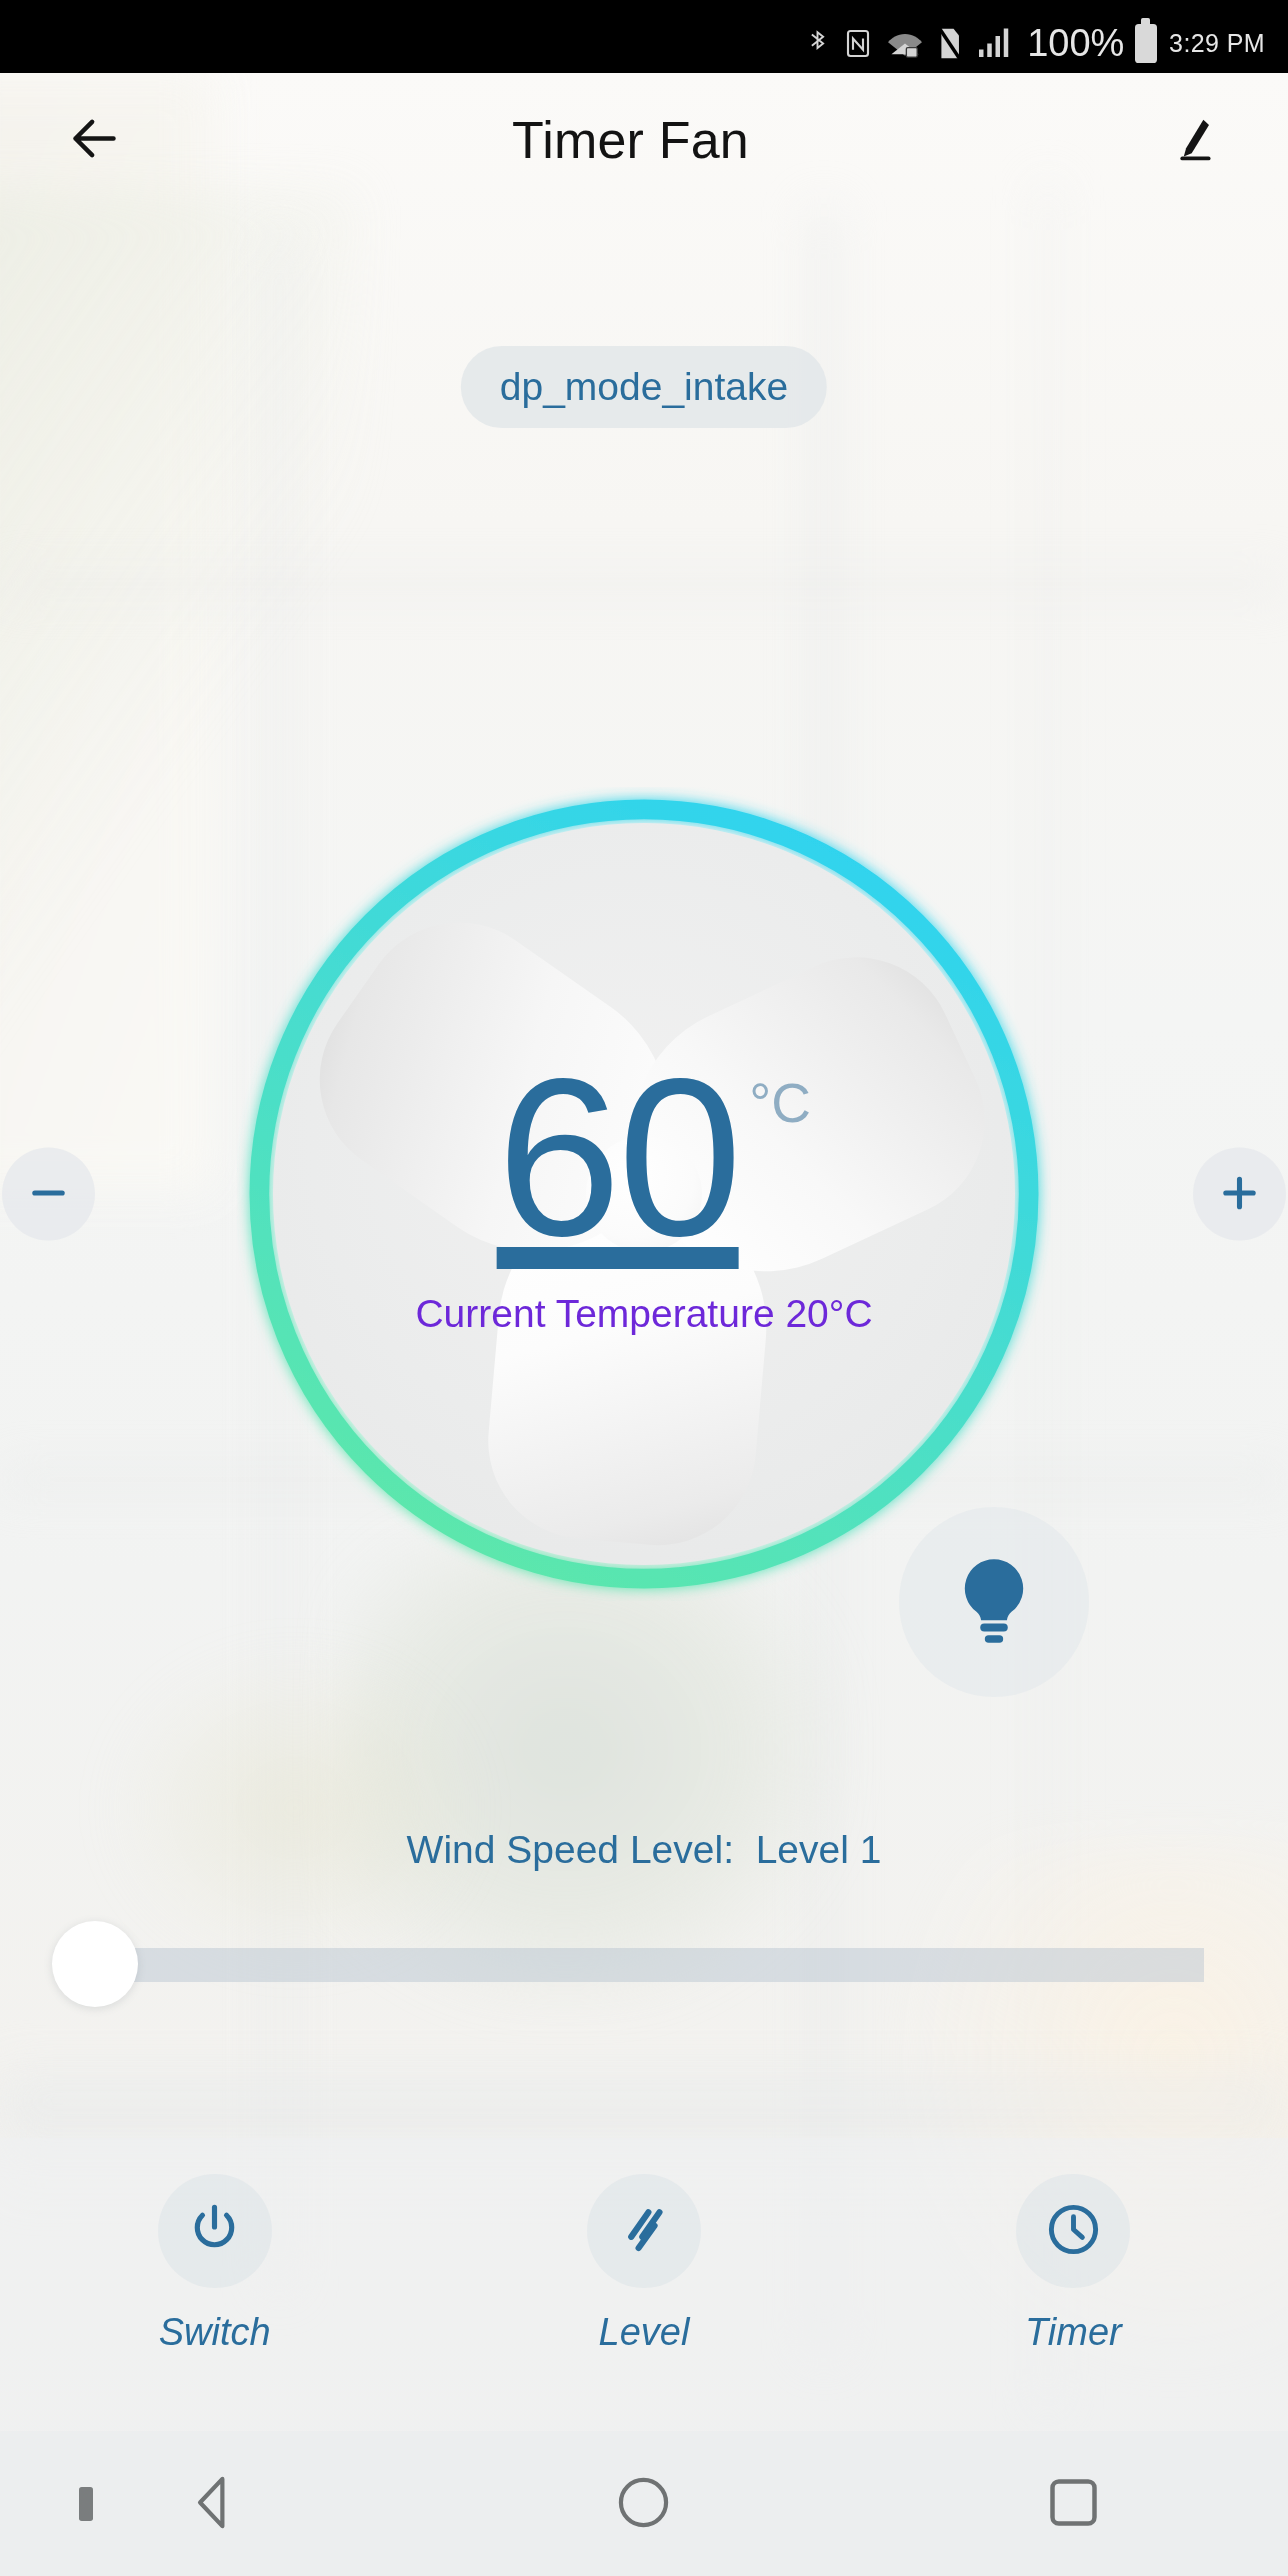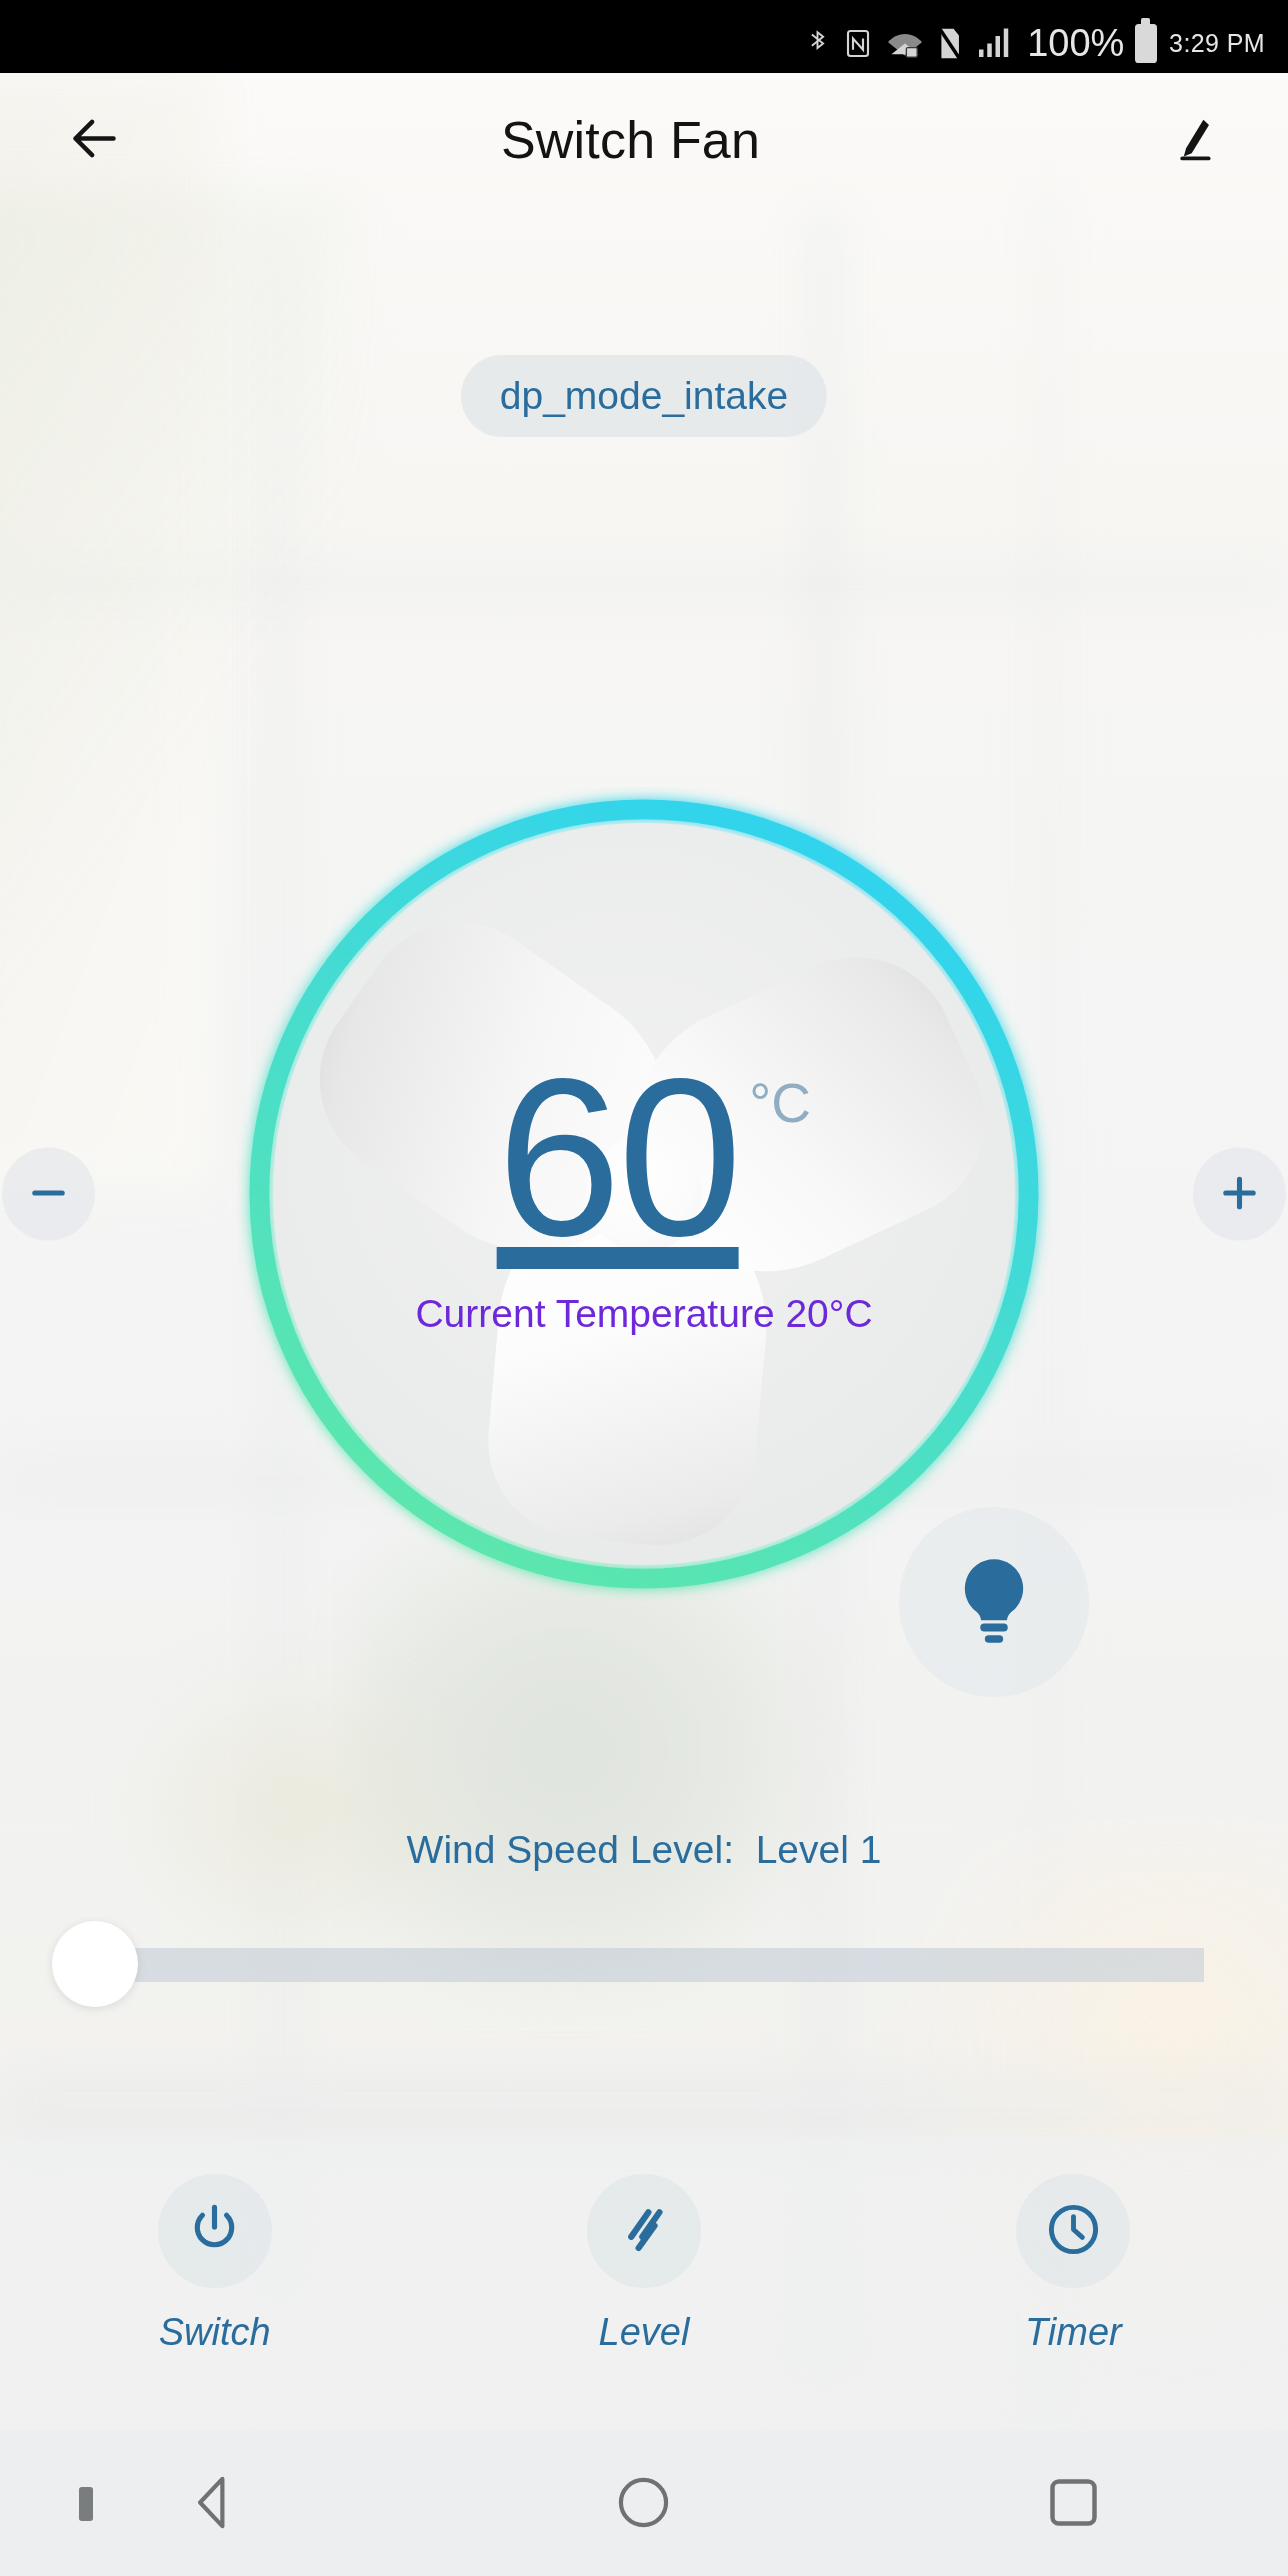--- a/index.html
+++ b/index.html
@@ -83,21 +83,21 @@
     letter-spacing:0.2px; margin-left:-27px;
   }
   .edit-btn{
     width:98px; height:98px; margin-right:45px;
     display:flex; align-items:center; justify-content:center; cursor:pointer;
   }
   .edit-btn svg{ width:50px; height:50px; }
 
   
   .mode-pill{
-    position:absolute; top:355px; left:50%; transform:translateX(-50%);
+    position:absolute; top:346px; left:50%; transform:translateX(-50%);
     min-width:250px; height:82px; padding:0 39px;
     border-radius:41px;
     background:rgba(226,230,233,.82);
     display:flex; align-items:center; justify-content:center;
     font-size:39px; color:#2a6d9c; z-index:6; cursor:pointer;
     white-space:nowrap;
   }
 
   
   .dial-wrap{
@@ -292,21 +292,21 @@
 </div>
 
 <div class="appbar">
   <div class="back-btn">
     <span>
       <svg viewBox="0 0 24 24">
           <path d="M20 12H4M4 12l7-7M4 12l7 7" fill="none" stroke="#141414" stroke-width="1.9" stroke-linecap="round" stroke-linejoin="round"></path>
         </svg>
     </span>
   </div>
-  <div class="app-title">Switch Fan</div>
+  <div class="app-title">Timer Fan</div>
   <div class="edit-btn">
     <span>
       <svg viewBox="0 0 24 24">
           <path d="M16.5 2.8 8.2 16.4l-1.1 4 3.8-1.6L19.2 5.3z" fill="#141414"></path>
           <path d="M6.4 21.3h12.6" stroke="#141414" stroke-width="1.9" stroke-linecap="round"></path>
         </svg>
     </span>
   </div>
 </div>
 

